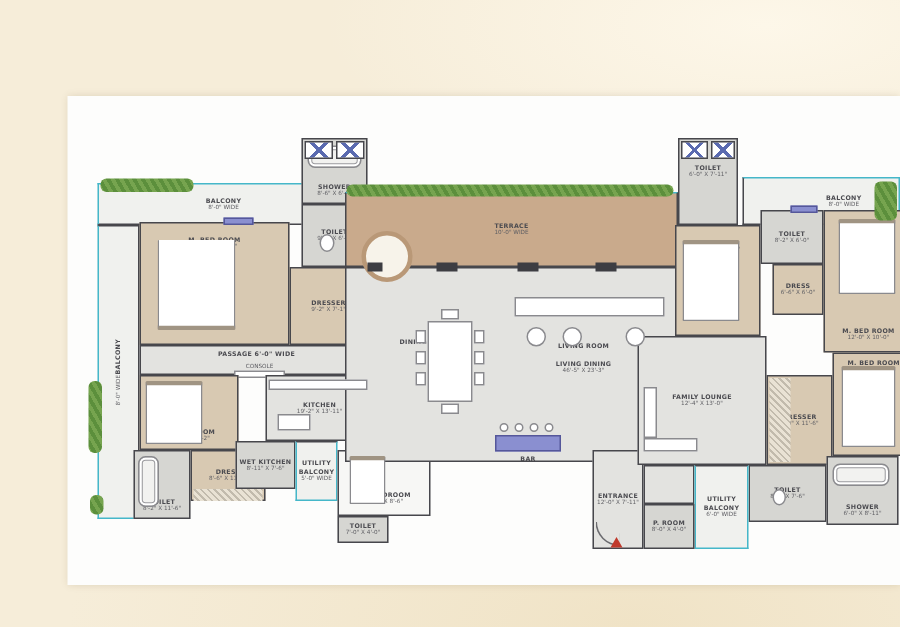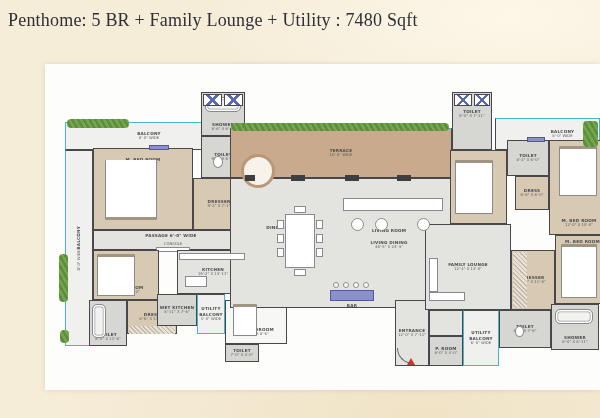--- a/index.html
+++ b/index.html
@@ -52,21 +52,20 @@
   .rail-tl{border-top:1.5px solid #45b7c9!important;border-left:1.5px solid #45b7c9!important;}
   .rail-l{border-left:1.5px solid #45b7c9!important;border-bottom:1.5px solid #45b7c9!important;}
   .rail-t{border-top:1.5px solid #45b7c9!important;}
   .rail-tr{border-top:1.5px solid #45b7c9!important;border-right:1.5px solid #45b7c9!important;}
   .rail-b{border-bottom:1.5px solid #45b7c9!important;border-left:1.5px solid #45b7c9!important;border-right:1.5px solid #45b7c9!important;}
 </style>
 </head>
 <body>
 
 <div class="page">
-  <div class="title">Penthome: 5 BR + Family Lounge + Utility : 7480 Sqft</div>
 
   <div class="sheet">
 
     <div class="room f-balc rail-tl" style="left:20px;top:58px;width:168px;height:28px">
       <span class="rl">BALCONY</span>
       <span class="rd">8'-0" WIDE</span>
     </div>
     <div class="room f-balc vert rail-l" style="left:20px;top:86px;width:28px;height:196px">
       <span class="rl">BALCONY</span>
       <span class="rd">8'-0" WIDE</span>

